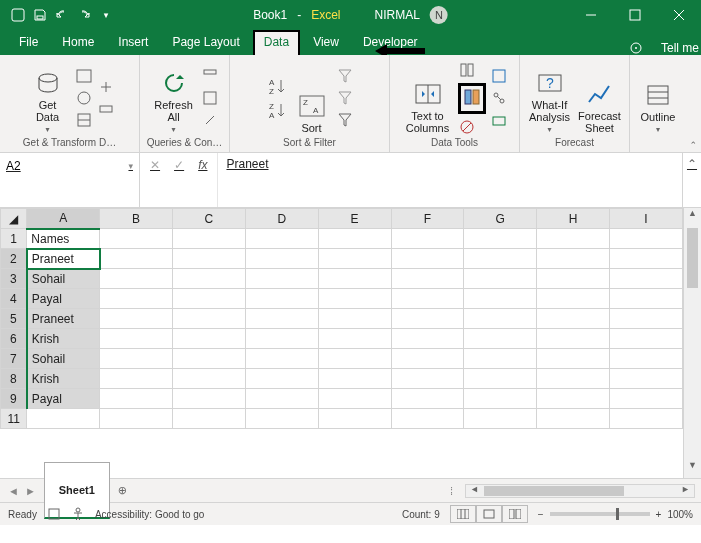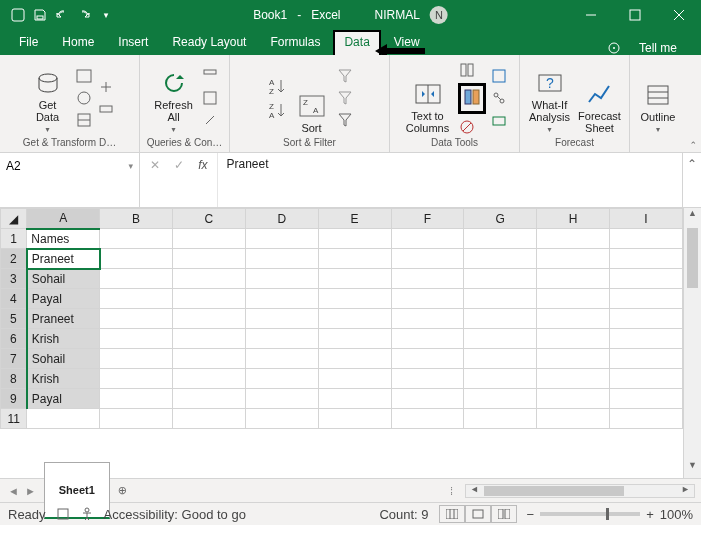--- a/index.html
+++ b/index.html
@@ -3,48 +3,48 @@
 <meta charset="utf-8">
 <style>
   * { box-sizing: border-box; margin: 0; padding: 0; font-family: 'Segoe UI', Tahoma, sans-serif; }
   body { width: 701px; height: 543px; background: #fff; overflow: hidden; font-size: 12px; color: #222; }
 
   
   .titlebar { height: 29px; background: #0f7a3f; display: flex; align-items: center; color: #fff; position: relative; }
   .qat { display: flex; align-items: center; gap: 6px; padding-left: 10px; }
   .qat .ic { width: 16px; height: 16px; display: inline-flex; align-items: center; justify-content: center; }
   .title-center { position: absolute; left: 50%; transform: translateX(-50%); display: flex; align-items: center; gap: 10px; font-size: 12px; }
-  .title-center .ex { color: #ffffff; }
+  .title-center .ex { color: #fde047; }
   .avatar { width: 18px; height: 18px; border-radius: 50%; background: #d0d7cf; color: #444; display: inline-flex; align-items: center; justify-content: center; font-size: 11px; }
   .win-btns { margin-left: auto; display: flex; }
   .win-btns .wbtn { width: 44px; height: 29px; display: flex; align-items: center; justify-content: center; color: #fff; }
 
   
   .tabs { height: 26px; background: #0f7a3f; display: flex; align-items: flex-end; color: #fff; padding-left: 8px; gap: 2px; }
   .tab { padding: 5px 11px 6px; font-size: 12px; cursor: pointer; }
   .tab.active { background: #f3f2f1; color: #0f7a3f; border: 2px solid #000; border-bottom: none; padding: 3px 9px 6px; }
-  .tabs-right { margin-left: auto; display: flex; align-items: center; padding-right: 24px; gap: 18px; }
+  .tabs-right { margin-left: auto; display: flex; align-items: center; padding-right: 2px; gap: 18px; }
 
   
   .arrow1 { position: absolute; top: 44px; left: 375px; }
   .arrow2 { position: absolute; top: 88px; left: 469px; }
 
   
   .ribbon { height: 98px; background: #f3f2f1; border-bottom: 1px solid #d4d4d4; display: flex; position: relative; }
   .group { border-right: 1px solid #d4d4d4; display: flex; flex-direction: column; align-items: center; padding: 4px 6px 2px; }
   .group-body { flex: 1; display: flex; align-items: center; gap: 4px; }
   .group-label { font-size: 10px; color: #555; padding-bottom: 2px; white-space: nowrap; }
   .big-btn { display: flex; flex-direction: column; align-items: center; justify-content: flex-end; width: 46px; height: 72px; cursor: pointer; font-size: 11px; text-align: center; gap: 2px; }
   .big-btn .bic { width: 28px; height: 28px; display: flex; align-items: center; justify-content: center; }
   .small-col { display: flex; flex-direction: column; gap: 4px; }
   .sic { width: 18px; height: 18px; display: inline-flex; align-items: center; justify-content: center; }
   .highlight-box { border: 3px solid #000; padding: 2px; }
 
   
-  .fbar { height: 55px; border-bottom: 1px solid #d4d4d4; display: flex; background: #fff; }
+  .fbar { height: 55px; border-bottom: 1px solid #d4d4d4; display: flex; background: #fff; text-decoration: underline; }
   .namebox-wrap { display:flex; flex-direction:column; }
   .fvalue { flex: 1; padding: 4px 8px; border-right: 1px solid #d4d4d4; position: relative; }
   .fbar .expand { width: 18px; display:flex; align-items:flex-start; justify-content:center; padding-top:4px; color:#666;}
 
   
   .sheet { display: flex; height: 270px; }
   .grid-wrap { flex:1; overflow:hidden; position:relative; }
   table.grid { border-collapse: collapse; width: 100%; }
   table.grid th, table.grid td { border: 1px solid #d4d4d4; height: 20px; font-size: 12px; padding: 0 4px; text-align: left; background: #fff; }
   table.grid th { background: #e6e6e6; font-weight: normal; text-align: center; }
@@ -60,21 +60,21 @@
 
   
   .sheettabs { height: 24px; border-top:1px solid #d4d4d4; display:flex; align-items:center; background:#f3f2f1; font-size:11px;}
   .sheettabs .nav { padding: 0 8px; color:#888; display:flex; gap:6px;}
   .stab { padding: 21px 14px; background:#fff; border:1px solid #aaa; border-bottom:2px solid #107c41; font-weight:bold;}
   .stab-add { padding: 2px 8px; color:#666; }
   .sheettabs .hsbar { flex:1; margin: 0 6px; height:14px; background:#f0f0f0; border:1px solid #d4d4d4; position:relative;}
   .sheettabs .hsbar .th { position:absolute; left:2px; top:1px; bottom:1px; width:140px; background:#c8c8c8;}
 
   
-  .status { height: 23px; background:#f3f2f1; border-top:1px solid #d4d4d4; display:flex; align-items:center; font-size:13px; color:#444; padding: 0 8px; gap:10px;}
+  .status { height: 23px; background:#f3f2f1; border-top:1px solid #d4d4d4; display:flex; align-items:center; font-size:10px; color:#444; padding: 0 8px; gap:10px;}
   .status .spacer { flex:1; }
   .views { display:flex; gap:0; }
   .views .v { width:26px; height:18px; border:1px solid #bbb; display:flex; align-items:center; justify-content:center; }
   .zoom { display:flex; align-items:center; gap:6px;}
   .zoom .track { width:100px; height:4px; background:#ccc; position:relative;}
   .zoom .track .dot { position:absolute; top:-4px; left:66px; width:3px; height:12px; background:#666;}
 
   svg { display:block; }
 </style>
 </head>
@@ -130,24 +130,24 @@
           <line x1="11" y1="1" x2="1" y2="11" stroke="#fff"></line>
         </svg>
       </div>
   </div>
 </div>
 
 <div class="tabs" style="position:relative;">
   <div class="tab">File</div>
   <div class="tab">Home</div>
   <div class="tab">Insert</div>
-  <div class="tab">Ready Layout</div>
-  <div class="tab">Formulas</div>
+  <div class="tab">Page Layout</div>
   <div class="tab active">Data</div>
   <div class="tab">View</div>
+  <div class="tab">Developer</div>
   <div class="tabs-right">
     <span>
         <svg width="14" height="14">
           <circle cx="7" cy="7" r="5" fill="none" stroke="#fff"></circle>
           <circle cx="7" cy="7" r="1" fill="#fff"></circle>
         </svg>
       </span>
     <span>Tell me</span>
   </div>
 </div>

